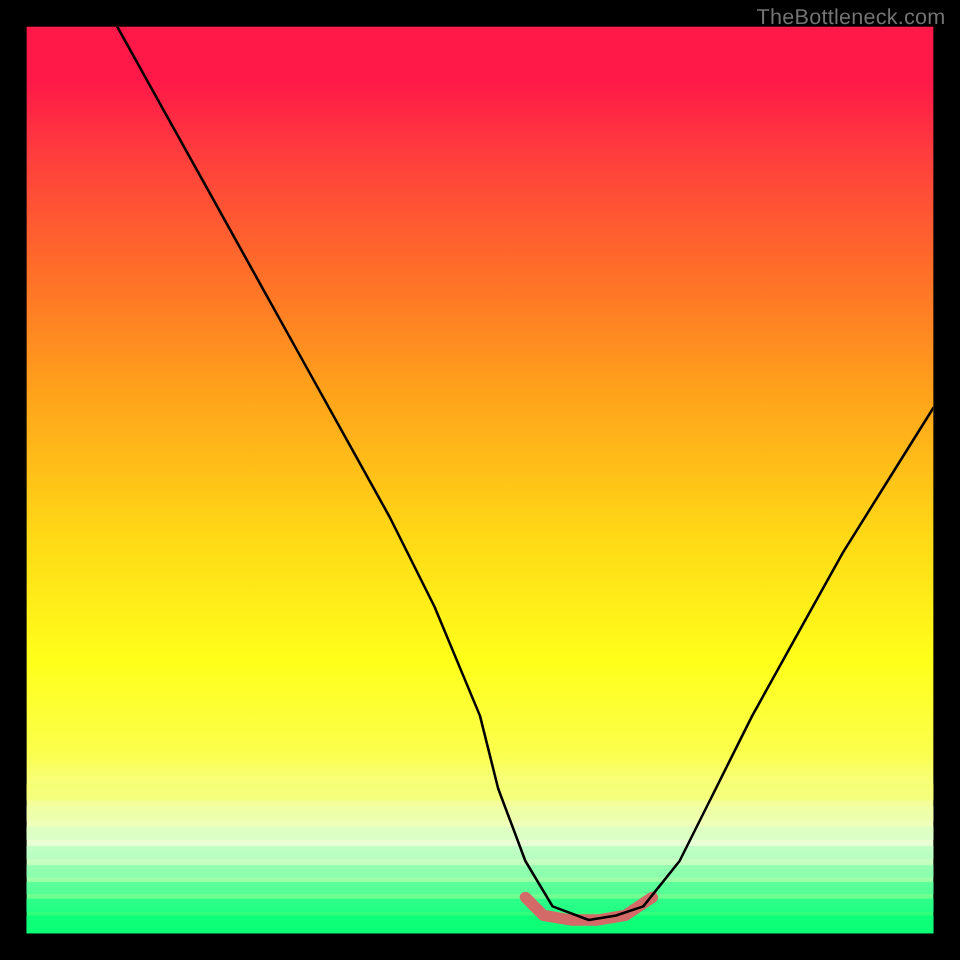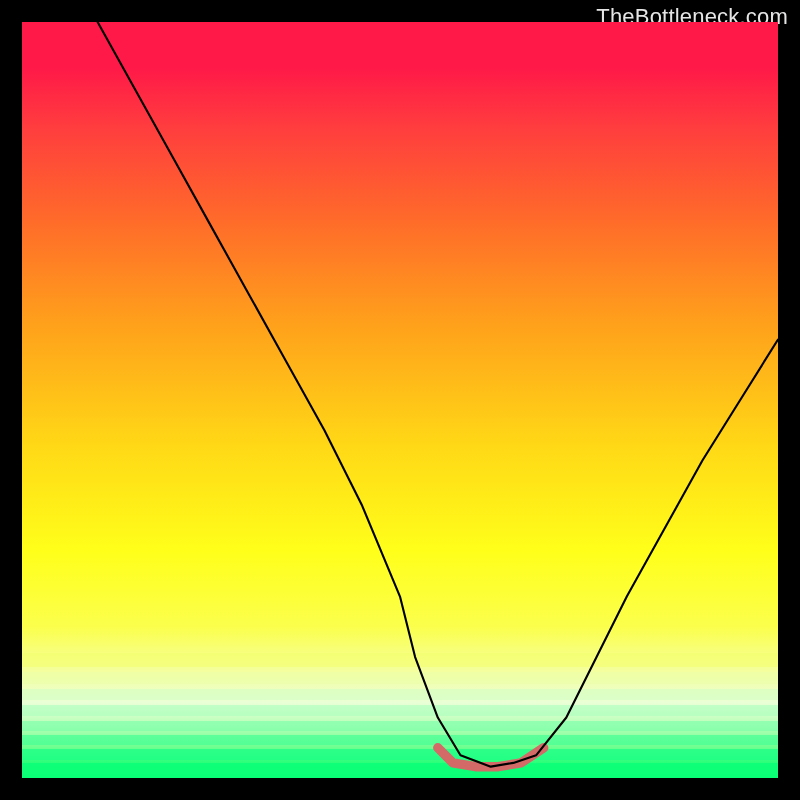--- a/index.html
+++ b/index.html
@@ -66,22 +66,22 @@
   svg.curve {
     position: absolute;
     left: 0; top: 0;
     width: 100%;
     height: 100%;
   }
   .watermark {
     position: absolute;
     top: 4px;
     right: 12px;
-    color: #e5e5e5;
-    font-size: 22px;
+    color: #737373;
+    font-size: 18px;
     letter-spacing: 0.2px;
     user-select: none;
   }
 </style>
 </head>
 <body>
 
 <div class="stage">
   <div class="watermark">TheBottleneck.com</div>
 

